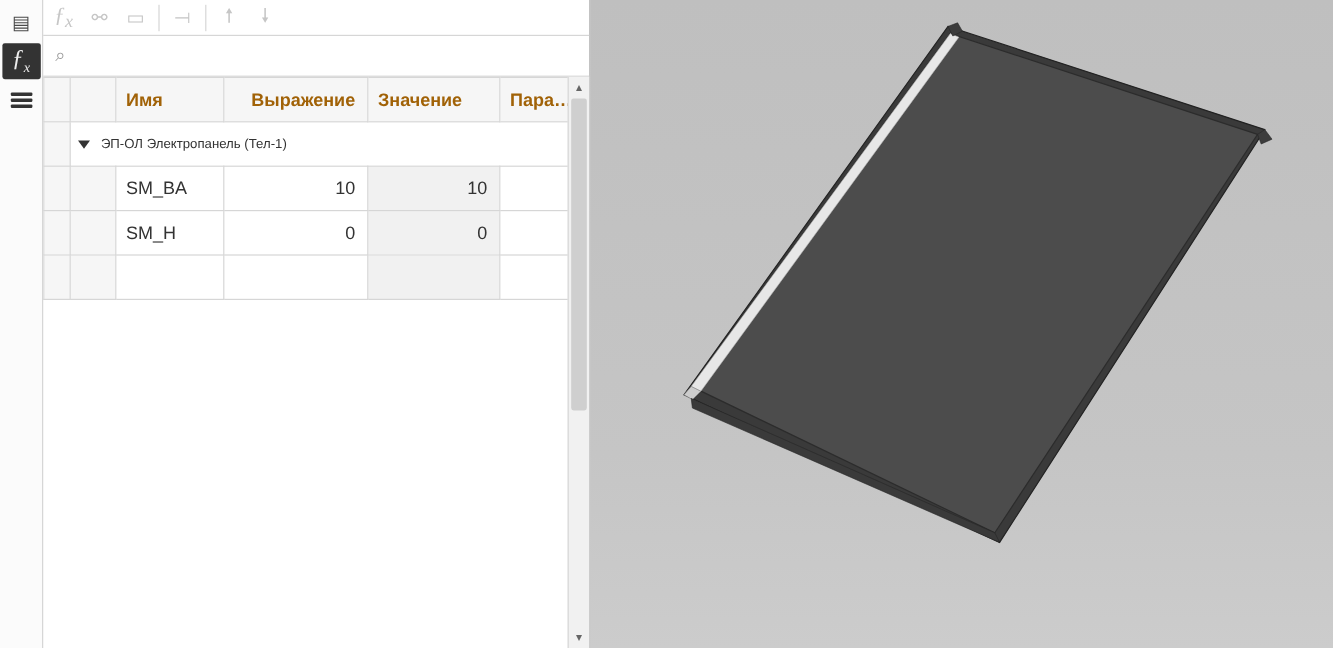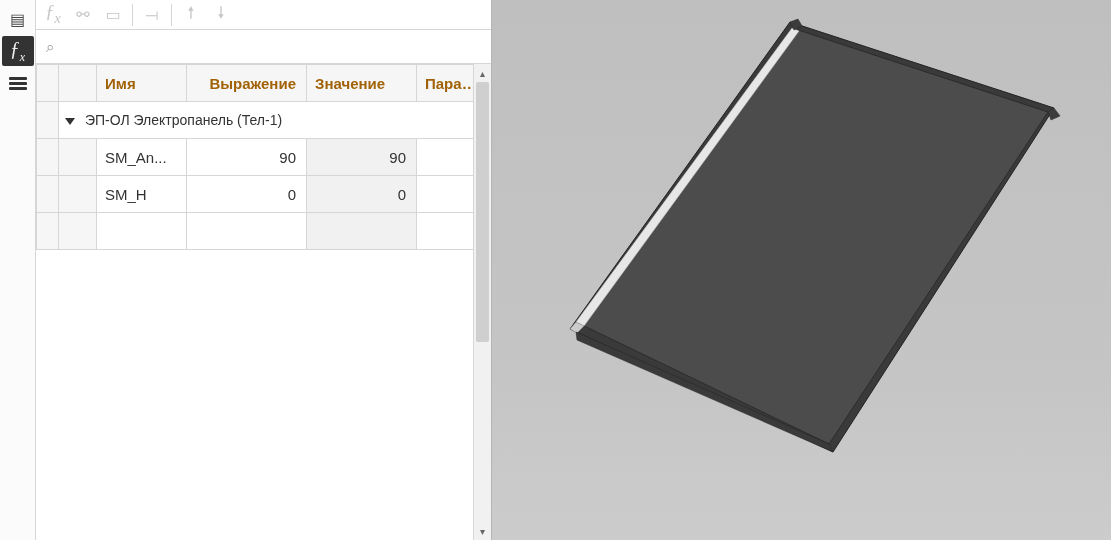--- a/index.html
+++ b/index.html
@@ -112,21 +112,21 @@
   .col-exp { width:22px; padding:0; }
   .col-ind { width:38px; padding:0;}
   .col-name { width:90px; }
   .col-expr { width:120px; text-align:right; padding-right:10px;}
   .col-val  { width:110px; text-align:right; padding-right:10px;}
   .col-param{ width:auto; }
   td.gutter { background:#f6f6f6; }
   td.val-shade { background:#f1f1f1; }
   tr.group td.group-cell{
     background:#fff;
-    font-size:14px;
+    font-size:11px;
     padding-left:6px;
   }
   .tri {
     display:inline-block; width:0;height:0;
     margin-right:6px;
     vertical-align: middle;
   }
   .tri.down { border-left:5px solid transparent;border-right:5px solid transparent;border-top:7px solid #333;}
   .tri.right{ border-top:5px solid transparent;border-bottom:5px solid transparent;border-left:7px solid #333;}
 
@@ -214,23 +214,23 @@
           <tr class="group">
             <td class="gutter"></td>
             <td class="group-cell" colspan="5">
               <span class="tri down"></span>
               <span>ЭП-ОЛ Электропанель (Тел-1)</span>
             </td>
           </tr>
           <tr>
             <td class="gutter"></td>
               <td class="gutter"></td>
-            <td>SM_An...</td>
-            <td class="col-expr">90</td>
-            <td class="col-val val-shade">90</td>
+            <td>SM_BA</td>
+            <td class="col-expr">10</td>
+            <td class="col-val val-shade">10</td>
             <td></td>
           </tr>
           <tr>
             <td class="gutter"></td>
               <td class="gutter"></td>
             <td>SM_H</td>
             <td class="col-expr">0</td>
             <td class="col-val val-shade">0</td>
             <td></td>
           </tr>

